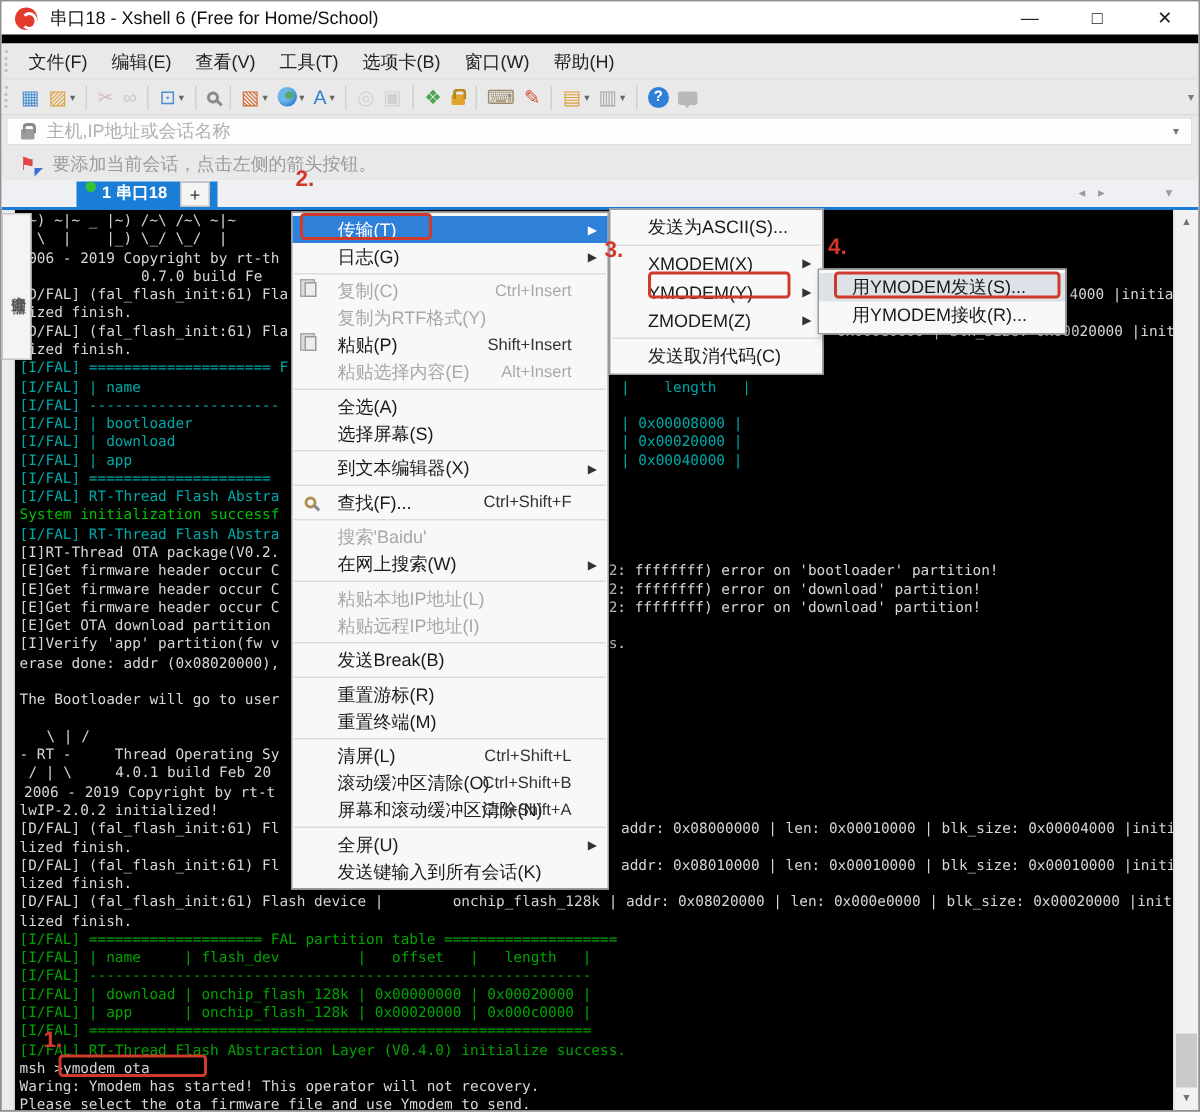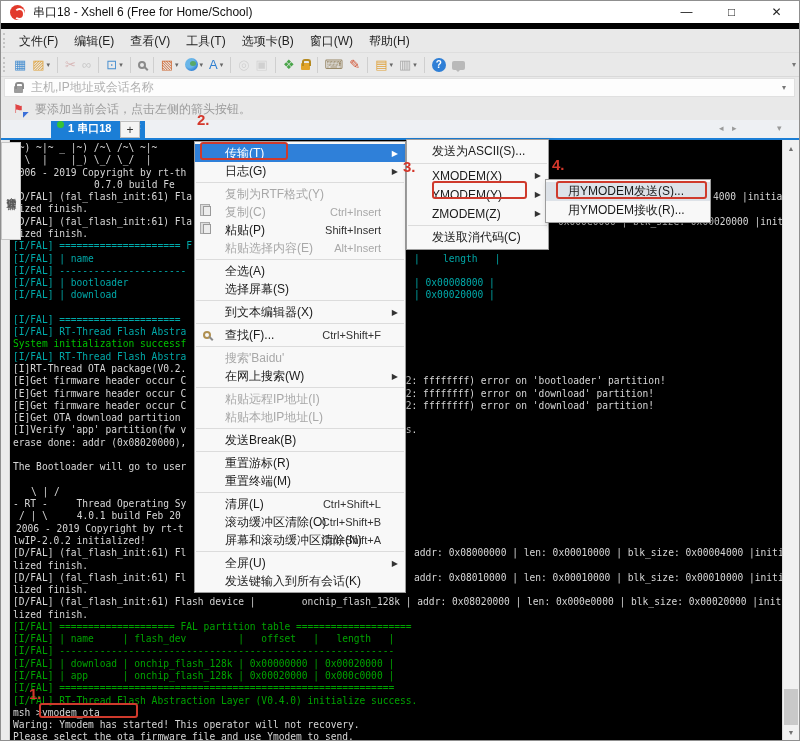--- a/index.html
+++ b/index.html
@@ -264,20 +264,24 @@
         <span class="tseg" style="left: 12px; color: rgb(0, 169, 169);">[I/FAL] ----------------------</span>
       </div>
       <div class="trow" style="top: 137.08px;">
         <span class="tseg" style="left: 12px; color: rgb(0, 169, 169);">[I/FAL] | bootloader</span>
         <span class="tseg" style="left: 413px; color: rgb(0, 169, 169);">| 0x00008000 |</span>
       </div>
       <div class="trow" style="top: 149.36px;">
         <span class="tseg" style="left: 12px; color: rgb(0, 169, 169);">[I/FAL] | download</span>
         <span class="tseg" style="left: 413px; color: rgb(0, 169, 169);">| 0x00020000 |</span>
       </div>
+      <div class="trow" style="top: 161.64px;">
+        <span class="tseg" style="left: 12px; color: rgb(0, 169, 169);">[I/FAL] | app</span>
+        <span class="tseg" style="left: 413px; color: rgb(0, 169, 169);">| 0x00040000 |</span>
+      </div>
       <div class="trow" style="top: 173.92px;">
         <span class="tseg" style="left: 12px; color: rgb(0, 169, 169);">[I/FAL] =====================</span>
       </div>
       <div class="trow" style="top: 186.2px;">
         <span class="tseg" style="left: 12px; color: rgb(0, 169, 169);">[I/FAL] RT-Thread Flash Abstra</span>
       </div>
       <div class="trow" style="top: 198.48px;">
         <span class="tseg" style="left: 12px; color: rgb(0, 195, 0);">System initialization successf</span>
       </div>
       <div class="trow" style="top: 210.76px;">
@@ -395,27 +399,27 @@
       <div class="menu-item hl">
         <span class="lab">传输(T)</span>
         <span class="arr">▶</span>
       </div>
       <div class="menu-item">
         <span class="lab">日志(G)</span>
         <span class="arr">▶</span>
       </div>
       <div class="menu-sep"></div>
       <div class="menu-item dis">
-        <span class="lab">复制为RTF格式(Y)</span>
-      </div>
-      <div class="menu-item dis">
         <span class="mi-icon"><span class="doc-icon"></span></span>
         <span class="lab">复制(C)</span>
         <span class="sc">Ctrl+Insert</span>
       </div>
+      <div class="menu-item dis">
+        <span class="lab">复制为RTF格式(Y)</span>
+      </div>
       <div class="menu-item">
         <span class="mi-icon"><span class="doc-icon"></span></span>
         <span class="lab">粘贴(P)</span>
         <span class="sc">Shift+Insert</span>
       </div>
       <div class="menu-item dis">
         <span class="lab">粘贴选择内容(E)</span>
         <span class="sc">Alt+Insert</span>
       </div>
       <div class="menu-sep"></div>
@@ -439,24 +443,24 @@
       <div class="menu-sep"></div>
       <div class="menu-item dis">
         <span class="lab">搜索'Baidu'</span>
       </div>
       <div class="menu-item">
         <span class="lab">在网上搜索(W)</span>
         <span class="arr">▶</span>
       </div>
       <div class="menu-sep"></div>
       <div class="menu-item dis">
+        <span class="lab">粘贴本地IP地址(L)</span>
+      </div>
+      <div class="menu-item dis">
         <span class="lab">粘贴远程IP地址(I)</span>
-      </div>
-      <div class="menu-item dis">
-        <span class="lab">粘贴本地IP地址(L)</span>
       </div>
       <div class="menu-sep"></div>
       <div class="menu-item">
         <span class="lab">发送Break(B)</span>
       </div>
       <div class="menu-sep"></div>
       <div class="menu-item">
         <span class="lab">重置游标(R)</span>
       </div>
       <div class="menu-item">

